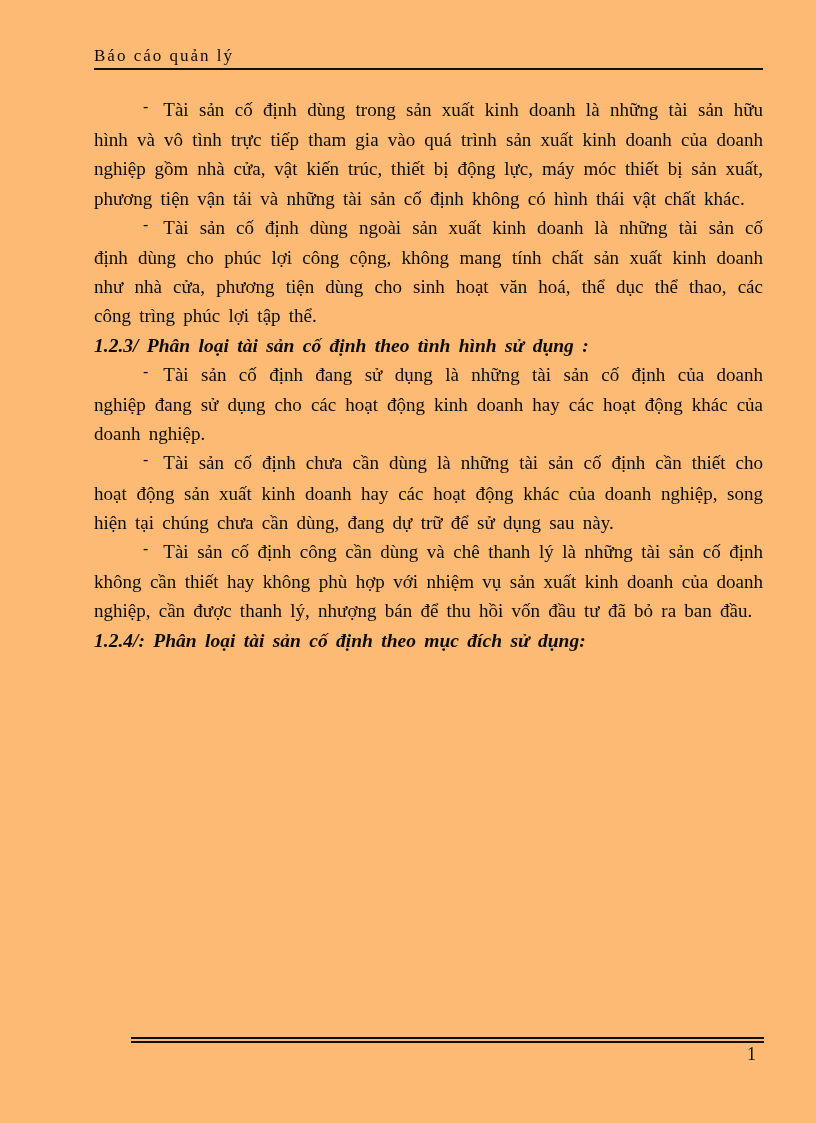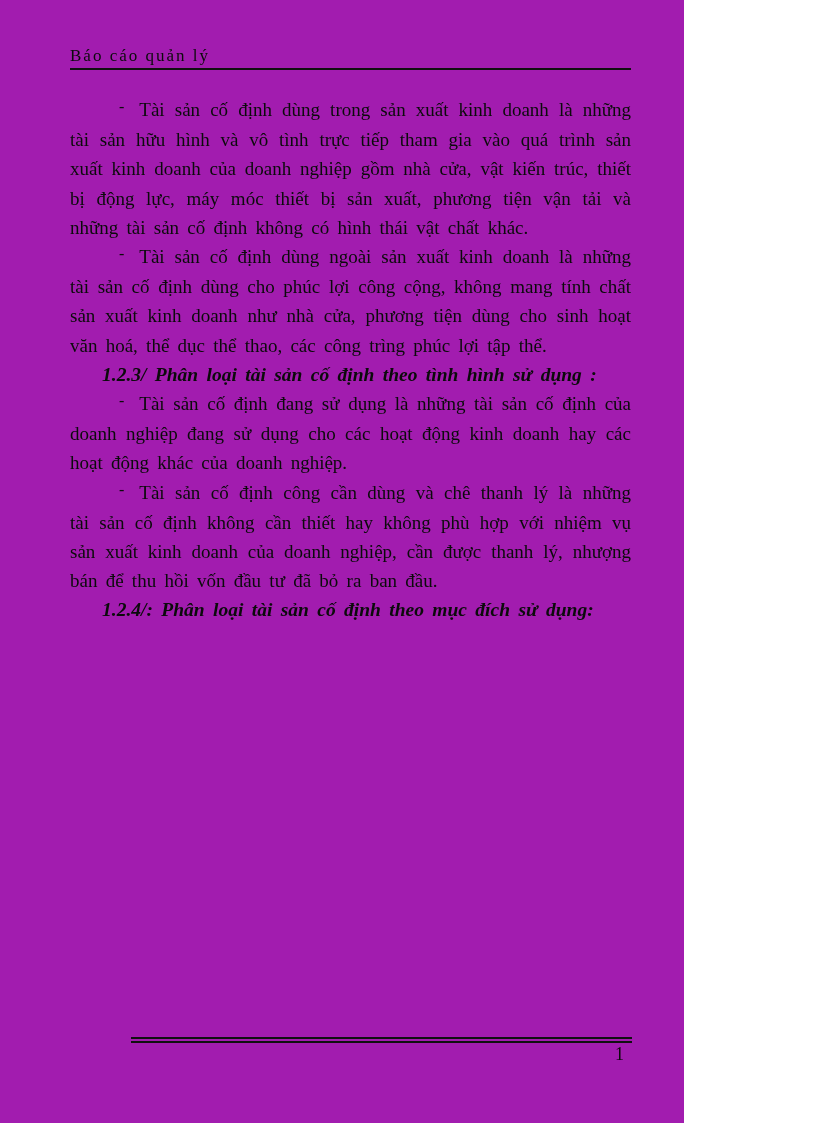--- a/index.html
+++ b/index.html
@@ -5,24 +5,24 @@
   html, body { margin: 0; padding: 0; }
   body {
     width: 816px; height: 1123px;
     background: #ffffff;
     font-family: "Liberation Serif", "DejaVu Serif", serif;
     color: #0b0b0b;
     overflow: hidden;
   }
   .page {
     position: relative;
-    width: 684px; height: 1123px;
+    width: 816px; height: 1123px;
     box-sizing: border-box;
-    padding: 46px 53px 0 70px;
-    background: #a21caf;
+    padding: 46px 53px 0 94px;
+    background: #fdba74;
   }
   
   .hdr {
     display: block;
     font-size: 17px;
     line-height: 20px;
     letter-spacing: 2px;
     padding-bottom: 2px;
     border-bottom: 2.5px solid #101010;
   }
@@ -43,21 +43,20 @@
     transform: translateY(-4px);
     margin-right: 15px;
     font-size: 16px;
   }
   .p-heading {
     font-weight: 700;
     font-style: italic;
     text-align: left;
     text-indent: 0;
     font-size: 19.5px;
-    margin-left: 32px;
   }
   .p-indent-lg { text-indent: 66px; }
   .p-indent-sm { text-indent: 49px; }
   
   footer {
     position: absolute;
     left: 131px; right: 52px;
     top: 1037px;
   }
   .footer-rule {
@@ -86,20 +85,21 @@
 
     <p class="para p-bullet"><span class="dash">-</span><span>Tài sản cố định dùng trong sản xuất kinh doanh là những tài sản hữu hình và vô tình trực tiếp tham gia vào quá trình sản xuất kinh doanh của doanh nghiệp gồm nhà cửa, vật kiến trúc, thiết bị động lực, máy móc thiết bị sản xuất, phương tiện vận tải và những tài sản cố định không có hình thái vật chất khác.</span></p>
 
     <p class="para p-bullet"><span class="dash">-</span><span>Tài sản cố định dùng ngoài sản xuất kinh doanh là những tài sản cố định dùng cho phúc lợi công cộng, không mang tính chất sản xuất kinh doanh như nhà cửa, phương tiện dùng cho sinh hoạt văn hoá, thể dục thể thao, các công trìng phúc lợi tập thể.</span></p>
 
     <p class="para p-heading">1.2.3/ Phân loại tài sản cố định theo tình hình sử dụng :</p>
 
 
     <p class="para p-bullet"><span class="dash">-</span><span>Tài sản cố định đang sử dụng là những tài sản cố định của doanh nghiệp đang sử dụng cho các hoạt động kinh doanh hay các hoạt động khác của doanh nghiệp.</span></p>
 
+    <p class="para p-bullet"><span class="dash">-</span><span>Tài sản cố định chưa cần dùng là những tài sản cố định cần thiết cho hoạt động sản xuất kinh doanh hay các hoạt động khác của doanh nghiệp, song hiện tại chúng chưa cần dùng, đang dự trữ để sử dụng sau này.</span></p>
 
     <p class="para p-bullet"><span class="dash">-</span><span>Tài sản cố định công cần dùng và chê thanh lý là những tài sản cố định không cần thiết hay không phù hợp với nhiệm vụ sản xuất kinh doanh của doanh nghiệp, cần được thanh lý, nhượng bán để thu hồi vốn đầu tư đã bỏ ra ban đầu.</span></p>
 
     <p class="para p-heading">1.2.4/: Phân loại tài sản cố định theo mục đích sử dụng:</p>
 
 
 
   </main>
 
   <footer>

